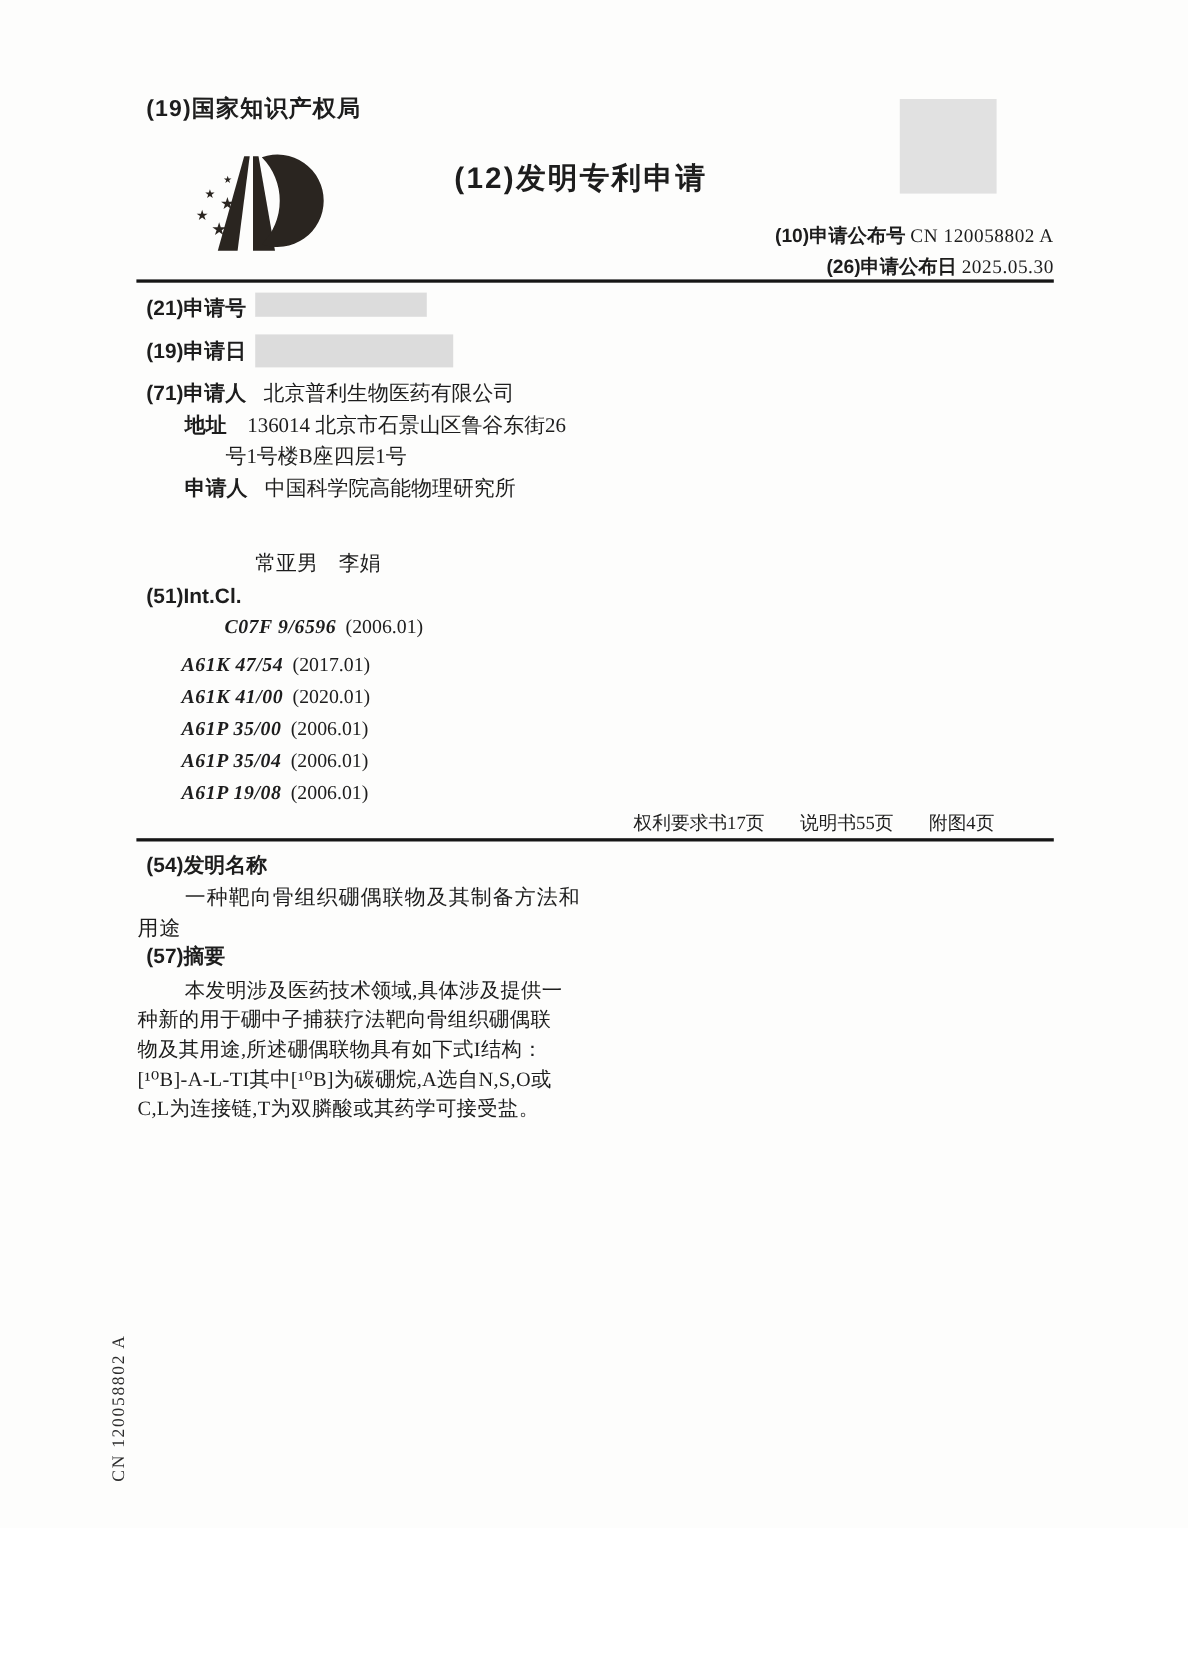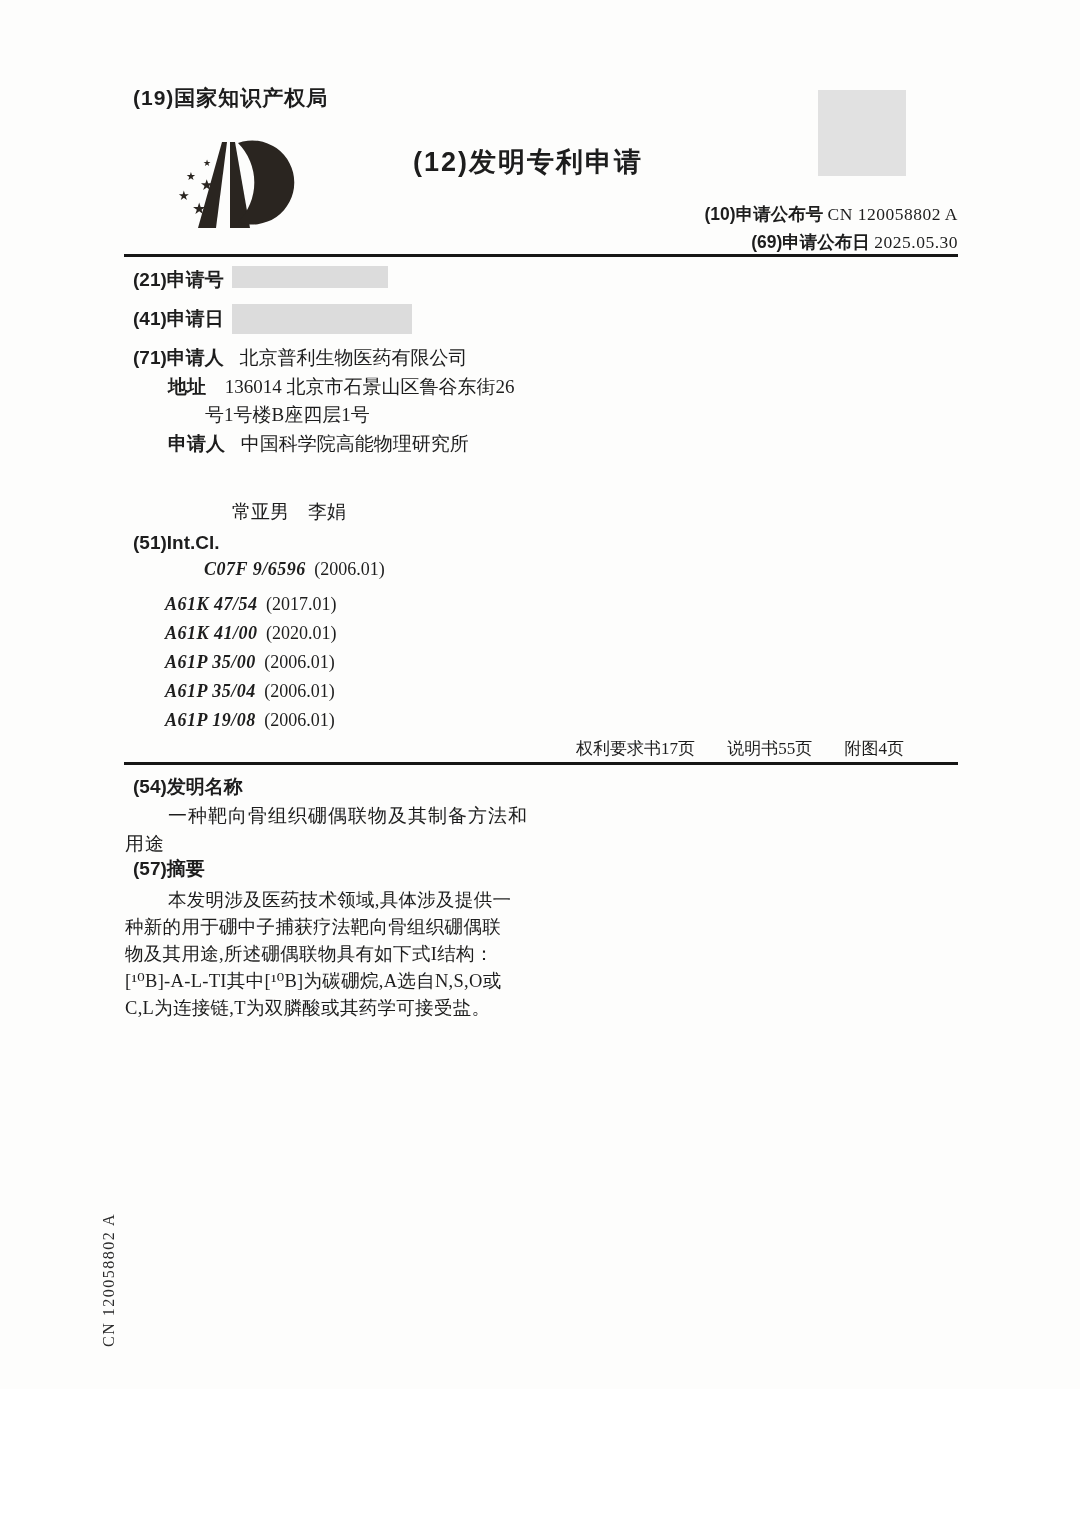--- a/index.html
+++ b/index.html
@@ -97,34 +97,34 @@
   <div class="abs doctype sans">(12)发明专利申请</div>
 
   <div class="abs qr-box"></div>
 
   <div class="abs pubinfo">
     <div>
       <span class="lbl">(10)申请公布号</span>
       <span class="val">CN 120058802 A</span>
     </div>
     <div>
-      <span class="lbl">(69)申请公布日</span>
+      <span class="lbl">(26)申请公布日</span>
       <span class="val">2025.05.30</span>
     </div>
   </div>
 
   <div class="rule rule1"></div>
 
   <div class="abs row r21">
     <span class="lbl">(21)申请号</span>
   </div>
   <div class="redact box21"></div>
 
   <div class="abs row r22">
-    <span class="lbl">(41)申请日</span>
+    <span class="lbl">(19)申请日</span>
   </div>
   <div class="redact box22"></div>
 
   <div class="abs row r71">
     <span class="lbl">(71)申请人</span>
     <span class="val">北京普利生物医药有限公司</span>
   </div>
   <div class="abs row raddr1">
     <span class="lbl">地址</span>
     <span class="val">136014 北京市石景山区鲁谷东街26</span>

